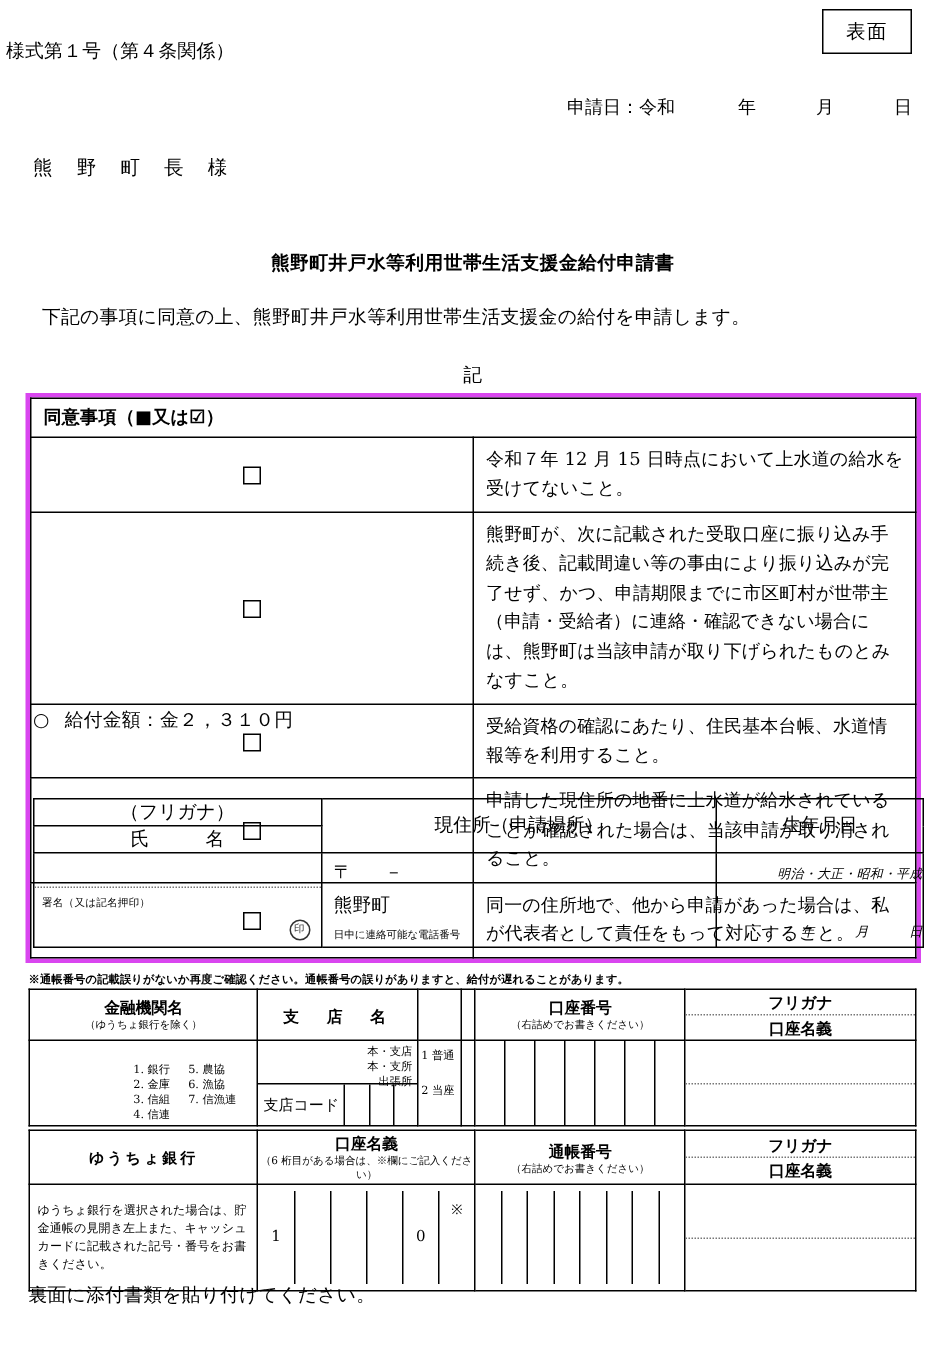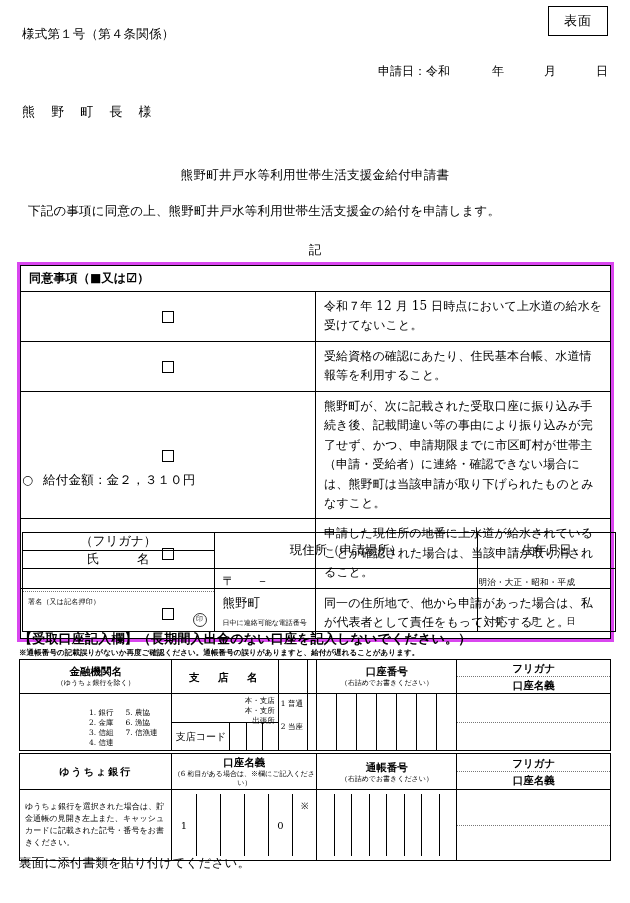--- a/index.html
+++ b/index.html
@@ -24,21 +24,21 @@
     box-sizing: border-box;
   }
 
   
   .hdr-row {
     position: relative;
     height: 48px;
   }
   .form-no {
     position: absolute;
-    left: 22px;
+    left: 4px;
     top: 26px;
     font-size: 12.5px;
     letter-spacing: 0.2px;
     white-space: nowrap;
     text-align: right;
   }
   .side-box {
     position: absolute;
     right: 22px;
     top: 6px;
@@ -68,21 +68,21 @@
     letter-spacing: 6px;
   }
 
   .doc-title {
     position: absolute;
     top: 167px;
     left: 0;
     width: 630px;
     text-align: center;
     font-size: 12.5px;
-    font-weight: normal;
+    font-weight: bold;
     letter-spacing: 0.3px;
   }
   .lead {
     position: absolute;
     top: 203px;
     left: 28px;
     font-size: 12.5px;
     letter-spacing: 0.2px;
   }
   .ki {
@@ -223,21 +223,22 @@
   .addr-tel {
     position: absolute;
     left: 8px; bottom: 3px;
     font-size: 7px;
   }
   .addr-tel .d1 { display:inline-block; width:72px; text-align:right; }
   .addr-tel .d2 { display:inline-block; width:56px; text-align:right; }
   .dob-cell {
     height: 62px;
     position: relative;
-    text-align: left;
+    text-align: right;
+    font-style: italic;
   }
   .dob-eras {
     position: absolute;
     left: 0; right: 0; top: 8px;
     font-size: 8.5px;
     letter-spacing: 0.3px;
   }
   .dob-ymd {
     position: absolute;
     left: 16px; right: 0; bottom: 3px;
@@ -423,25 +424,25 @@
       <tbody>
           <tr>
         <td colspan="2" class="consent-head">同意事項（■又は☑）</td>
       </tr>
       <tr>
         <td class="cb-cell"><span class="cbox"></span></td>
         <td class="consent-text">令和７年 12 月 15 日時点において上水道の給水を受けてないこと。</td>
       </tr>
       <tr>
         <td class="cb-cell"><span class="cbox"></span></td>
+        <td class="consent-text">熊野町が、次に記載された受取口座に振り込み手続き後、記載間違い等の事由により振り込みが完了せず、かつ、申請期限までに市区町村が世帯主（申請・受給者）に連絡・確認できない場合には、熊野町は当該申請が取り下げられたものとみなすこと。</td>
+      </tr>
+      <tr>
+        <td class="cb-cell"><span class="cbox"></span></td>
         <td class="consent-text">受給資格の確認にあたり、住民基本台帳、水道情報等を利用すること。</td>
-      </tr>
-      <tr>
-        <td class="cb-cell"><span class="cbox"></span></td>
-        <td class="consent-text">熊野町が、次に記載された受取口座に振り込み手続き後、記載間違い等の事由により振り込みが完了せず、かつ、申請期限までに市区町村が世帯主（申請・受給者）に連絡・確認できない場合には、熊野町は当該申請が取り下げられたものとみなすこと。</td>
       </tr>
       <tr>
         <td class="cb-cell"><span class="cbox"></span></td>
         <td class="consent-text">申請した現住所の地番に上水道が給水されていることが確認された場合は、当該申請が取り消されること。</td>
       </tr>
       <tr>
         <td class="cb-cell"><span class="cbox"></span></td>
         <td class="consent-text">同一の住所地で、他から申請があった場合は、私が代表者として責任をもって対応すること。</td>
       </tr>
     </tbody>
@@ -487,21 +488,20 @@
           <div class="dob-eras">明治・大正・昭和・平成</div>
           <div class="dob-ymd">
             <span>年</span><span>月</span><span>日</span>
           </div>
         </td>
       </tr>
     </tbody>
       </table>
   </div>
 
-  <div class="bank-title">【受取口座記入欄】（長期間入出金のない口座を記入しないでください。）</div>
   <div class="bank-note">※通帳番号の記載誤りがないか再度ご確認ください。通帳番号の誤りがありますと、給付が遅れることがあります。</div>
 
   <div class="bank-table">
     <table class="grid">
       <colgroup>
         <col style="width:25.8%">
         <col style="width:18.0%">
         <col style="width:5.0%">
         <col style="width:1.5%">
         <col style="width:23.7%">

